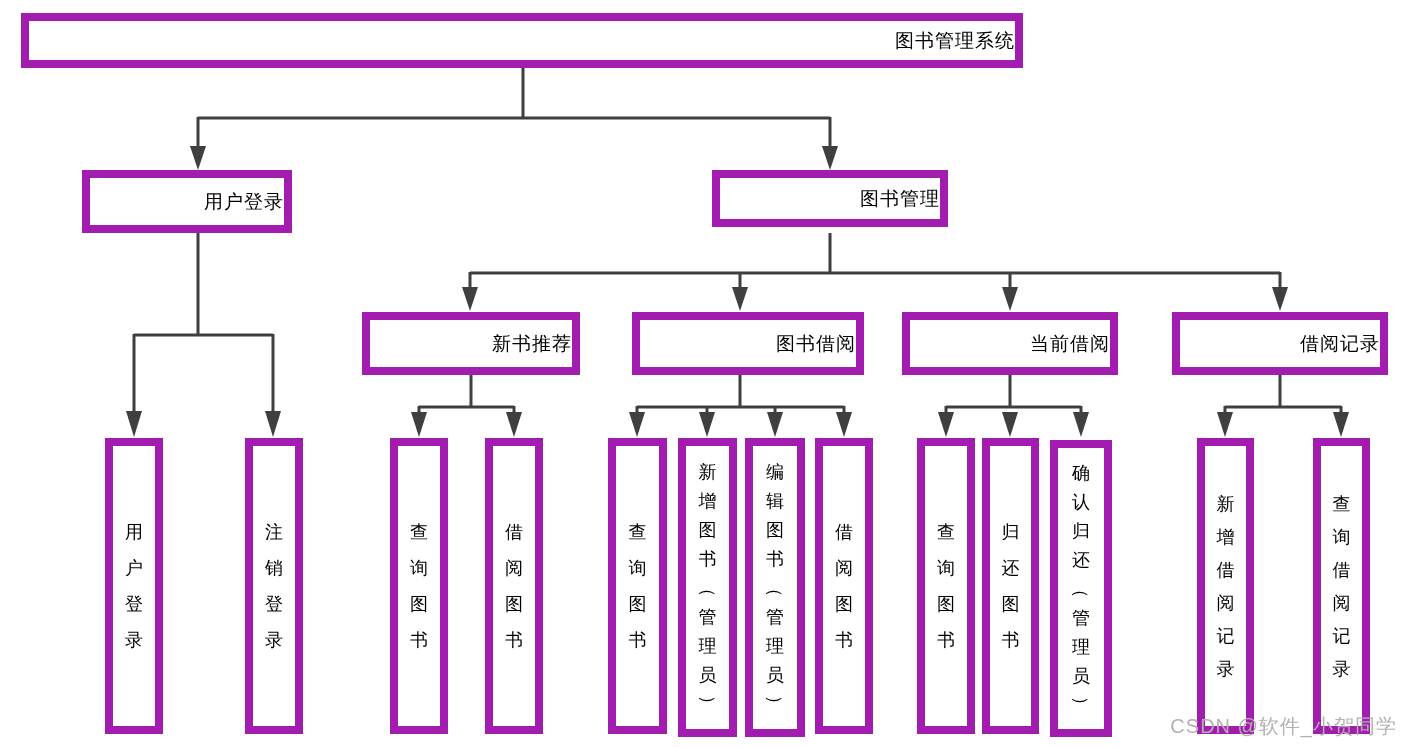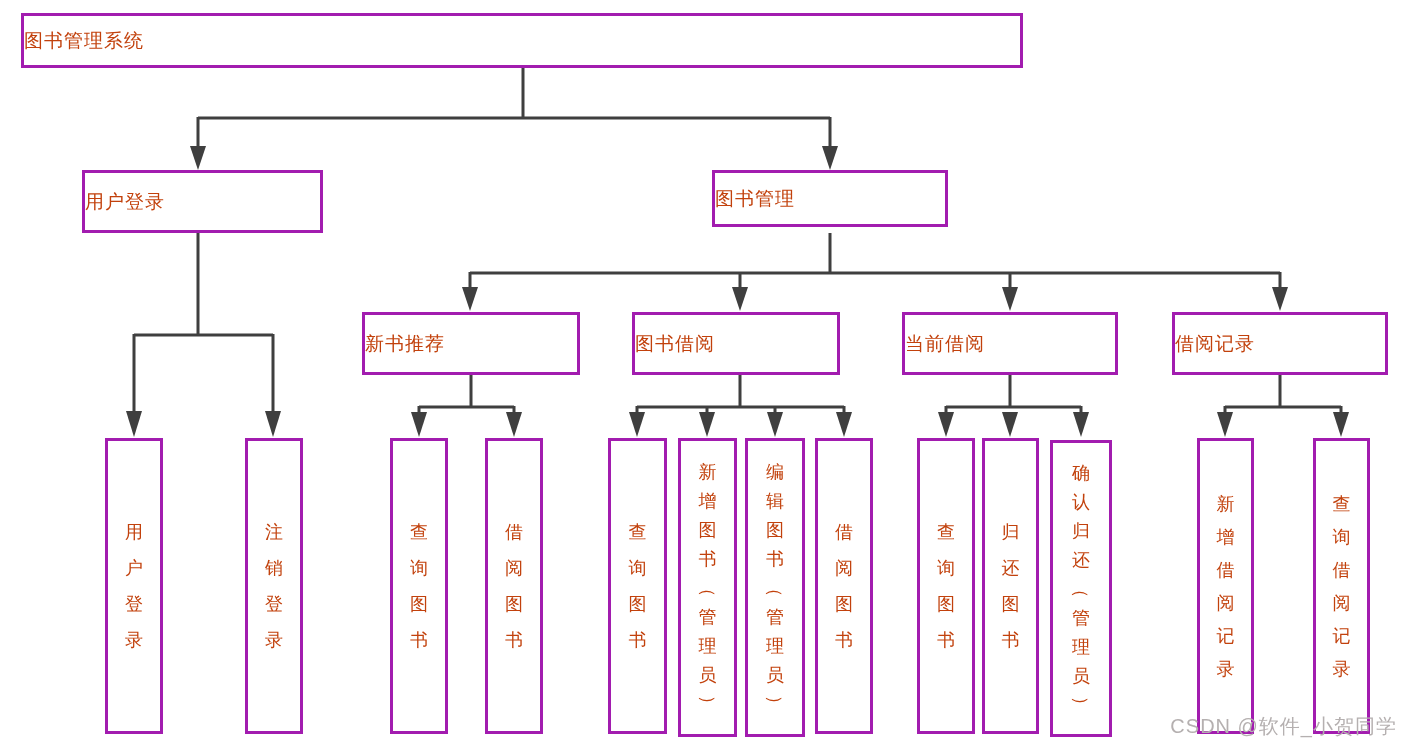--- a/index.html
+++ b/index.html
@@ -2,25 +2,25 @@
 <html><head>
 <meta charset="utf-8">
 <style>
   html,body{margin:0;padding:0;background:#ffffff;}
   body{font-family:"Liberation Sans","DejaVu Sans",sans-serif;}
   #stage{position:relative;width:1405px;height:747px;background:#ffffff;overflow:hidden;}
   .node{
     position:absolute;
     box-sizing:border-box;
     background:#ffffff;
-    border:3px solid #a21caf;
+    border:8px solid #a21caf;
     display:flex;
     align-items:center;
-    justify-content:flex-start;
-    color:#c2410c;
+    justify-content:flex-end;
+    color:#000000;
     font-size:19px;
     letter-spacing:1px;
   }
   .leaf{
     flex-direction:column;
   }
   .vtext{
     display:flex;
     flex-direction:column;
     align-items:center;
@@ -88,31 +88,31 @@
       <polygon points="1073,412 1089,412 1081,437"></polygon>
       <polygon points="1217,412 1233,412 1225,437"></polygon>
       <polygon points="1333,412 1349,412 1341,437"></polygon>
     </g>
   </svg>
 
   <div class="node" style="left:21px;top:13px;width:1002px;height:55px;">
     <span>图书管理系统</span>
   </div>
 
-  <div class="node" style="left:82px;top:170px;width:241px;height:63px;">
+  <div class="node" style="left:82px;top:170px;width:210px;height:63px;">
     <span>用户登录</span>
   </div>
   <div class="node" style="left:712px;top:170px;width:236px;height:57px;">
     <span>图书管理</span>
   </div>
 
   <div class="node" style="left:362px;top:312px;width:218px;height:63px;">
     <span>新书推荐</span>
   </div>
-  <div class="node" style="left:632px;top:312px;width:208px;height:63px;">
+  <div class="node" style="left:632px;top:312px;width:232px;height:63px;">
     <span>图书借阅</span>
   </div>
   <div class="node" style="left:1172px;top:312px;width:216px;height:63px;">
     <span>借阅记录</span>
   </div>
   <div class="node" style="left:902px;top:312px;width:216px;height:63px;">
     <span>当前借阅</span>
   </div>
 
   <div class="node leaf" style="left:105px;top:438px;width:58px;height:296px;">

